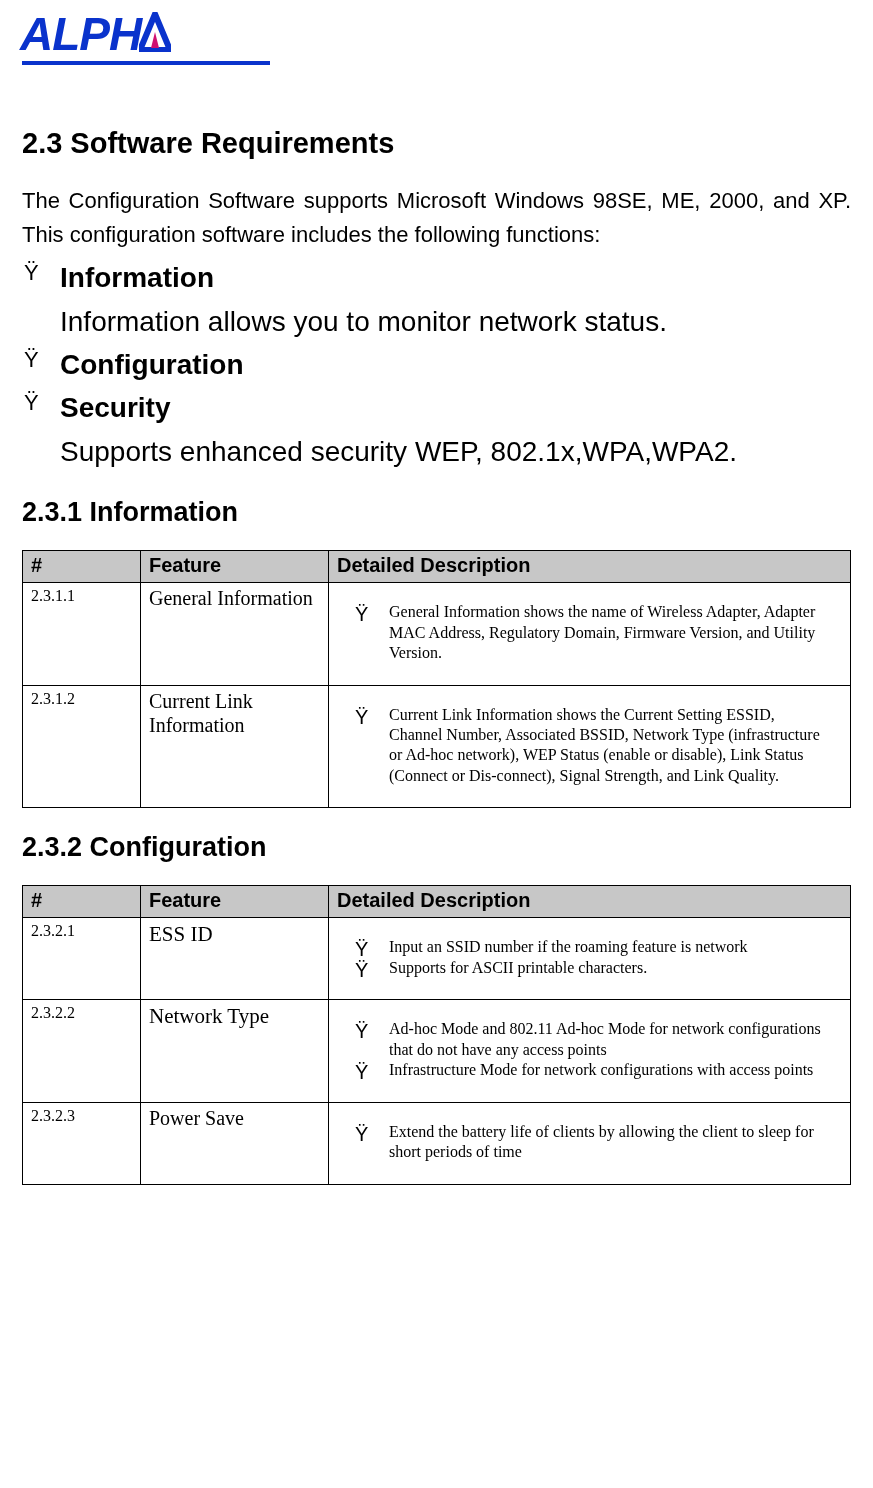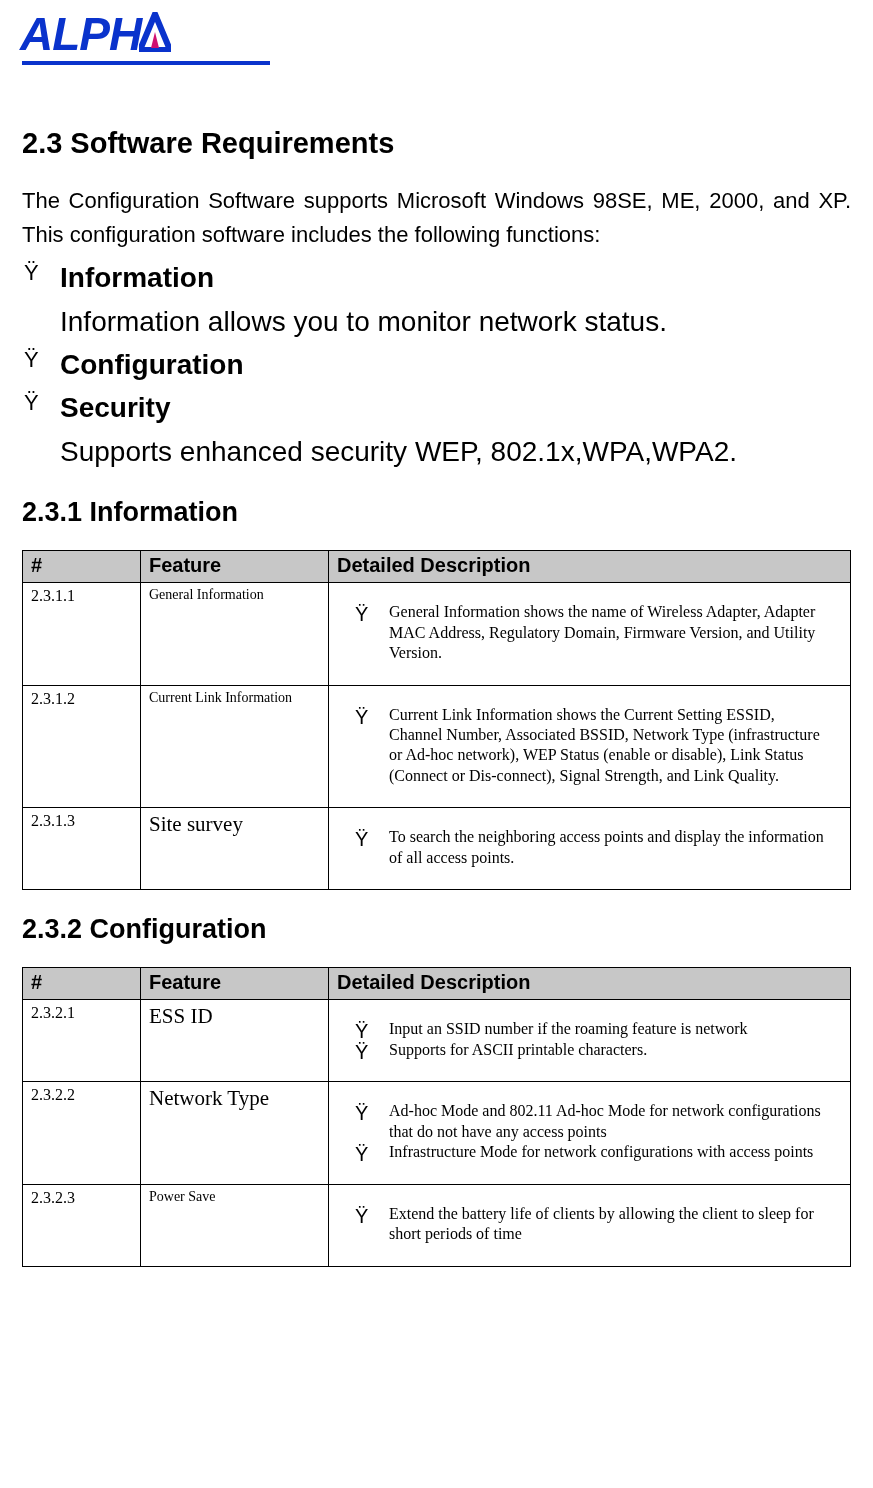--- a/index.html
+++ b/index.html
@@ -116,21 +116,21 @@
     font-size: 20px;
     font-weight: bold;
   }
   table.feat td {
     font-family: "Times New Roman", Times, serif;
     font-size: 16px;
     line-height: 1.28;
   }
   table.feat .col-num  { width: 118px; }
   table.feat .col-feat { width: 188px; }
-  table.feat .feat-sm  { font-size: 14px; line-height: 1.22; }
+  table.feat .feat-sm  { font-size: 20px; line-height: 1.22; }
   table.feat .feat-lg  { font-size: 21px; }
 
   
   .tcell-list {
     list-style: none;
     margin: 16px;
     padding: 0;
   }
   .tcell-list li {
     position: relative;
@@ -209,29 +209,20 @@
       </tr>
       <tr>
         <td>2.3.1.2</td>
         <td class="feat-sm">Current Link Information</td>
         <td>
           <ul class="tcell-list">
             <li>Current Link Information shows the Current Setting ESSID, Channel Number, Associated BSSID, Network Type (infrastructure or Ad-hoc network), WEP Status (enable or disable), Link Status (Connect or Dis-connect), Signal Strength, and Link Quality.</li>
           </ul>
         </td>
       </tr>
-      <tr>
-        <td>2.3.1.3</td>
-        <td class="feat-lg">Site survey</td>
-        <td>
-          <ul class="tcell-list">
-            <li>To search the neighboring access points and display the information of all access points.</li>
-          </ul>
-        </td>
-      </tr>
     </tbody>
   </table>
 
   <h3>2.3.2 Configuration</h3>
 
   <table class="feat">
     <colgroup>
       <col class="col-num">
         <col class="col-feat">
         <col>

